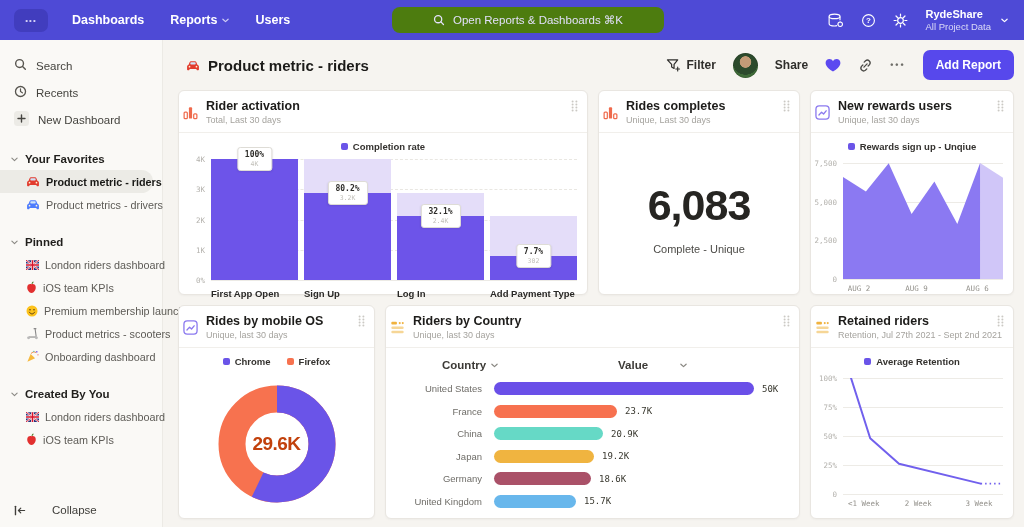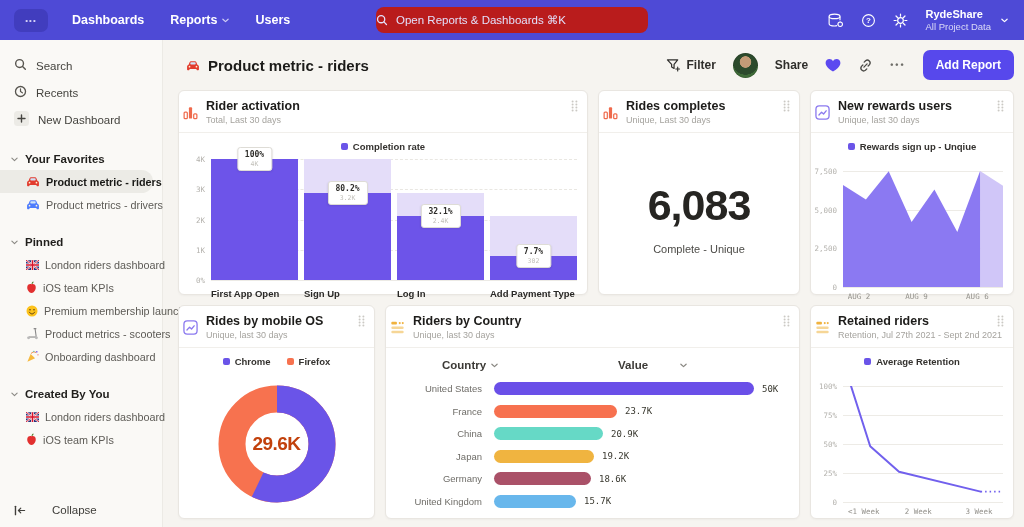--- a/index.html
+++ b/index.html
@@ -7,21 +7,21 @@
   body{font-family:"Liberation Sans",sans-serif;background:#e8e6e2}
   #app{position:relative;width:1024px;height:527px;background:#f6f4f0;overflow:hidden}
   .mono{font-family:"DejaVu Sans Mono",monospace}
 
   
   #nav{position:absolute;left:0;top:0;right:0;height:40px;background:#4e4ad6;display:flex;align-items:center;color:#fff;z-index:5}
   #logo{width:34px;height:23px;margin-left:14px;background:#413dbe;border-radius:7px;display:flex;align-items:center;justify-content:center;font-size:8px;letter-spacing:1px;color:#d6d4f8;cursor:pointer}
   #nav-menu{display:flex;align-items:center;margin-left:24px;gap:26px}
   .nav-item{font-size:12.5px;font-weight:700;cursor:pointer;display:flex;align-items:center;gap:5px}
   .nav-item .caret{color:#cfcdf4;display:flex}
-  #searchpill{position:absolute;left:376px;top:7px;width:272px;height:26px;background:#b91c1c;border-radius:8px;display:flex;align-items:center;gap:8px;font-size:11.5px;color:#e2e0fb;cursor:pointer}
+  #searchpill{position:absolute;left:392px;top:7px;width:272px;height:26px;background:#4d7c0f;border-radius:8px;display:flex;align-items:center;justify-content:center;gap:8px;font-size:11.5px;color:#e2e0fb;cursor:pointer}
   #nav-right{margin-left:auto;display:flex;align-items:center;gap:18px;margin-right:16px}
   #nav-right-icons{display:flex;align-items:center;gap:17px}
   .nav-ic{display:flex;align-items:center;cursor:pointer}
   #ws{display:flex;align-items:center;gap:10px;cursor:pointer}
   #ws-name{font-size:11px;font-weight:700;line-height:13px}
   #ws-sub{font-size:9.5px;color:rgba(255,255,255,.78);line-height:12px}
   #ws .caret{color:#fff;display:flex}
 
   
   #sidebar{position:absolute;left:0;top:40px;bottom:0;width:163px;background:#faf9f6;border-right:1px solid #eceae5;padding-top:12px}
@@ -70,21 +70,21 @@
   .fbadge .v{font-size:6.5px;color:#c2c0ba;margin-top:1px;white-space:nowrap}
   #fxlab{display:flex;gap:6px;margin:7px 10px 0 32px}
   #fxlab span{flex:1;font-size:9.5px;font-weight:600;color:#2a2927;white-space:nowrap}
 
   
   #bignum-body{display:flex;flex-direction:column;align-items:center;justify-content:center;height:150px;margin-top:10px}
   #bignum{font-size:43px;font-weight:800;color:#262522;letter-spacing:-1px}
   #bignum-lbl{font-size:11px;color:#4c4b47;margin-top:13px}
 
   
-  .axplot{position:relative;margin:16px 8px 0 32px;width:160px;height:116px}
+  .axplot{position:relative;margin:8px 8px 0 32px;width:160px;height:116px}
   .xt{position:absolute;top:calc(100% + 5px);transform:translateX(-50%);font-size:7.5px;color:#94928c;white-space:nowrap}
   .axplot svg{position:absolute;left:0;top:0}
 
   
   #donut-wrap{position:relative;margin:12px auto 0;width:124px;height:124px}
   #donut-center{position:absolute;left:0;top:0;width:100%;height:100%;display:flex;align-items:center;justify-content:center;font-size:19px;font-weight:700;color:#c2410c;letter-spacing:-.5px}
 
   
   #cheads{position:relative;height:20px;margin-top:11px}
   .chead{position:absolute;font-size:11.5px;font-weight:600;color:#3c3a36;display:flex;align-items:center;gap:5px;cursor:pointer}

